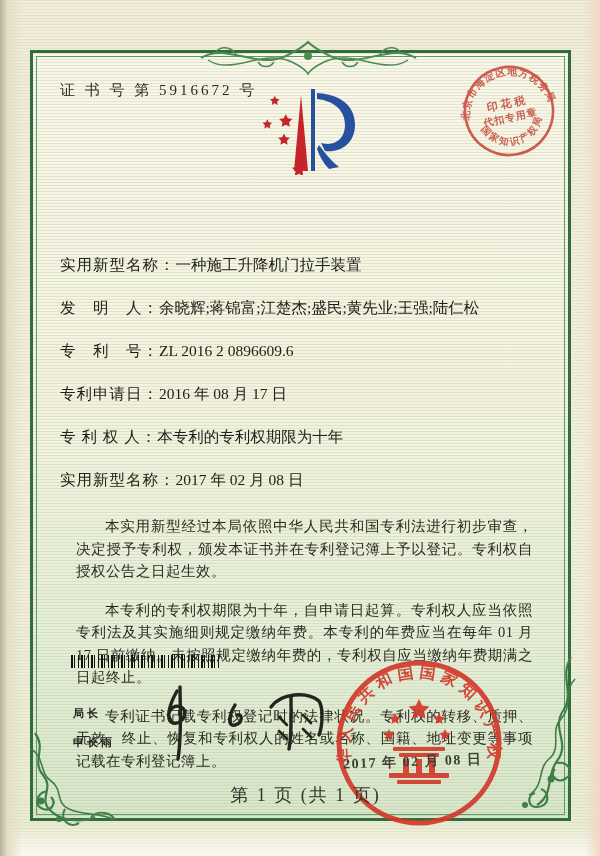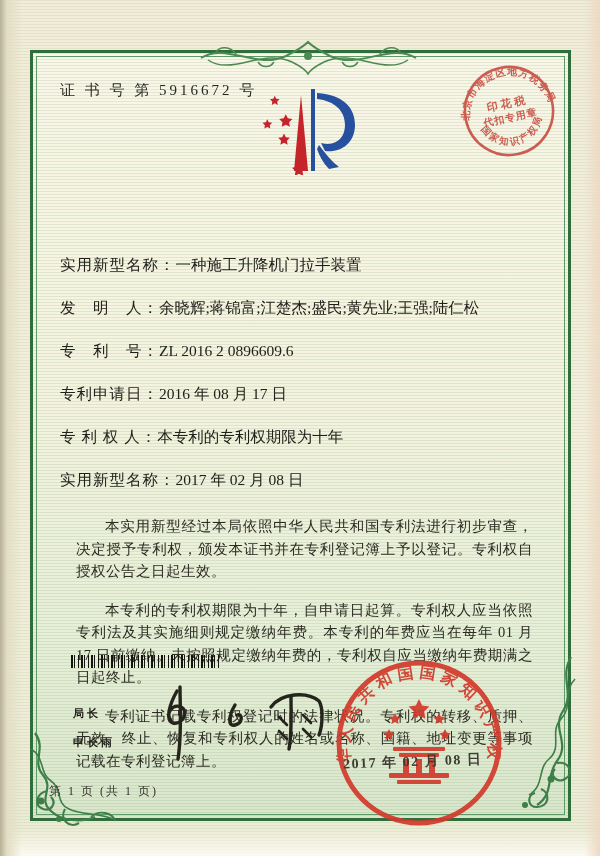--- a/index.html
+++ b/index.html
@@ -37,21 +37,21 @@
   .director-block{left:40px;top:646px;font-family:"Liberation Sans","DejaVu Sans",sans-serif;
       font-weight:600;color:#22221c;font-size:11px;letter-spacing:3px;line-height:29px;}
   .signature{left:98px;top:628px;}
   .seal{left:298px;top:602px;}
   .seal-date{left:310px;top:700px;font-size:14px;color:#3d3d33;letter-spacing:1.5px;
       transform:rotate(-2deg);white-space:nowrap;font-weight:600;}
   .tax-stamp{left:424px;top:6px;transform:rotate(-12deg);}
   .top-ornament{left:163px;top:-17px;}
   .corner-bl{left:-12px;top:678px;}
   .corner-br{left:452px;top:600px;}
-  .footer{left:16px;top:730px;width:100%;font-size:12px;color:#33332b;letter-spacing:2px;}
+  .footer{left:5px;top:730px;width:100%;text-align:center;font-size:18px;color:#33332b;letter-spacing:2px;}
 </style>
 </head>
 <body>
 
 <div class="page">
   <div class="frame">
 
     <svg class="abs top-ornament" width="225" height="46" viewBox="0 0 225 46">
       <g fill="none" stroke="#4c8a52" stroke-width="2">
         <path d="M5,22 C30,6 60,34 90,20 C102,14 108,10 112,6 C116,10 122,14 134,20 C164,34 194,6 220,22"></path>

